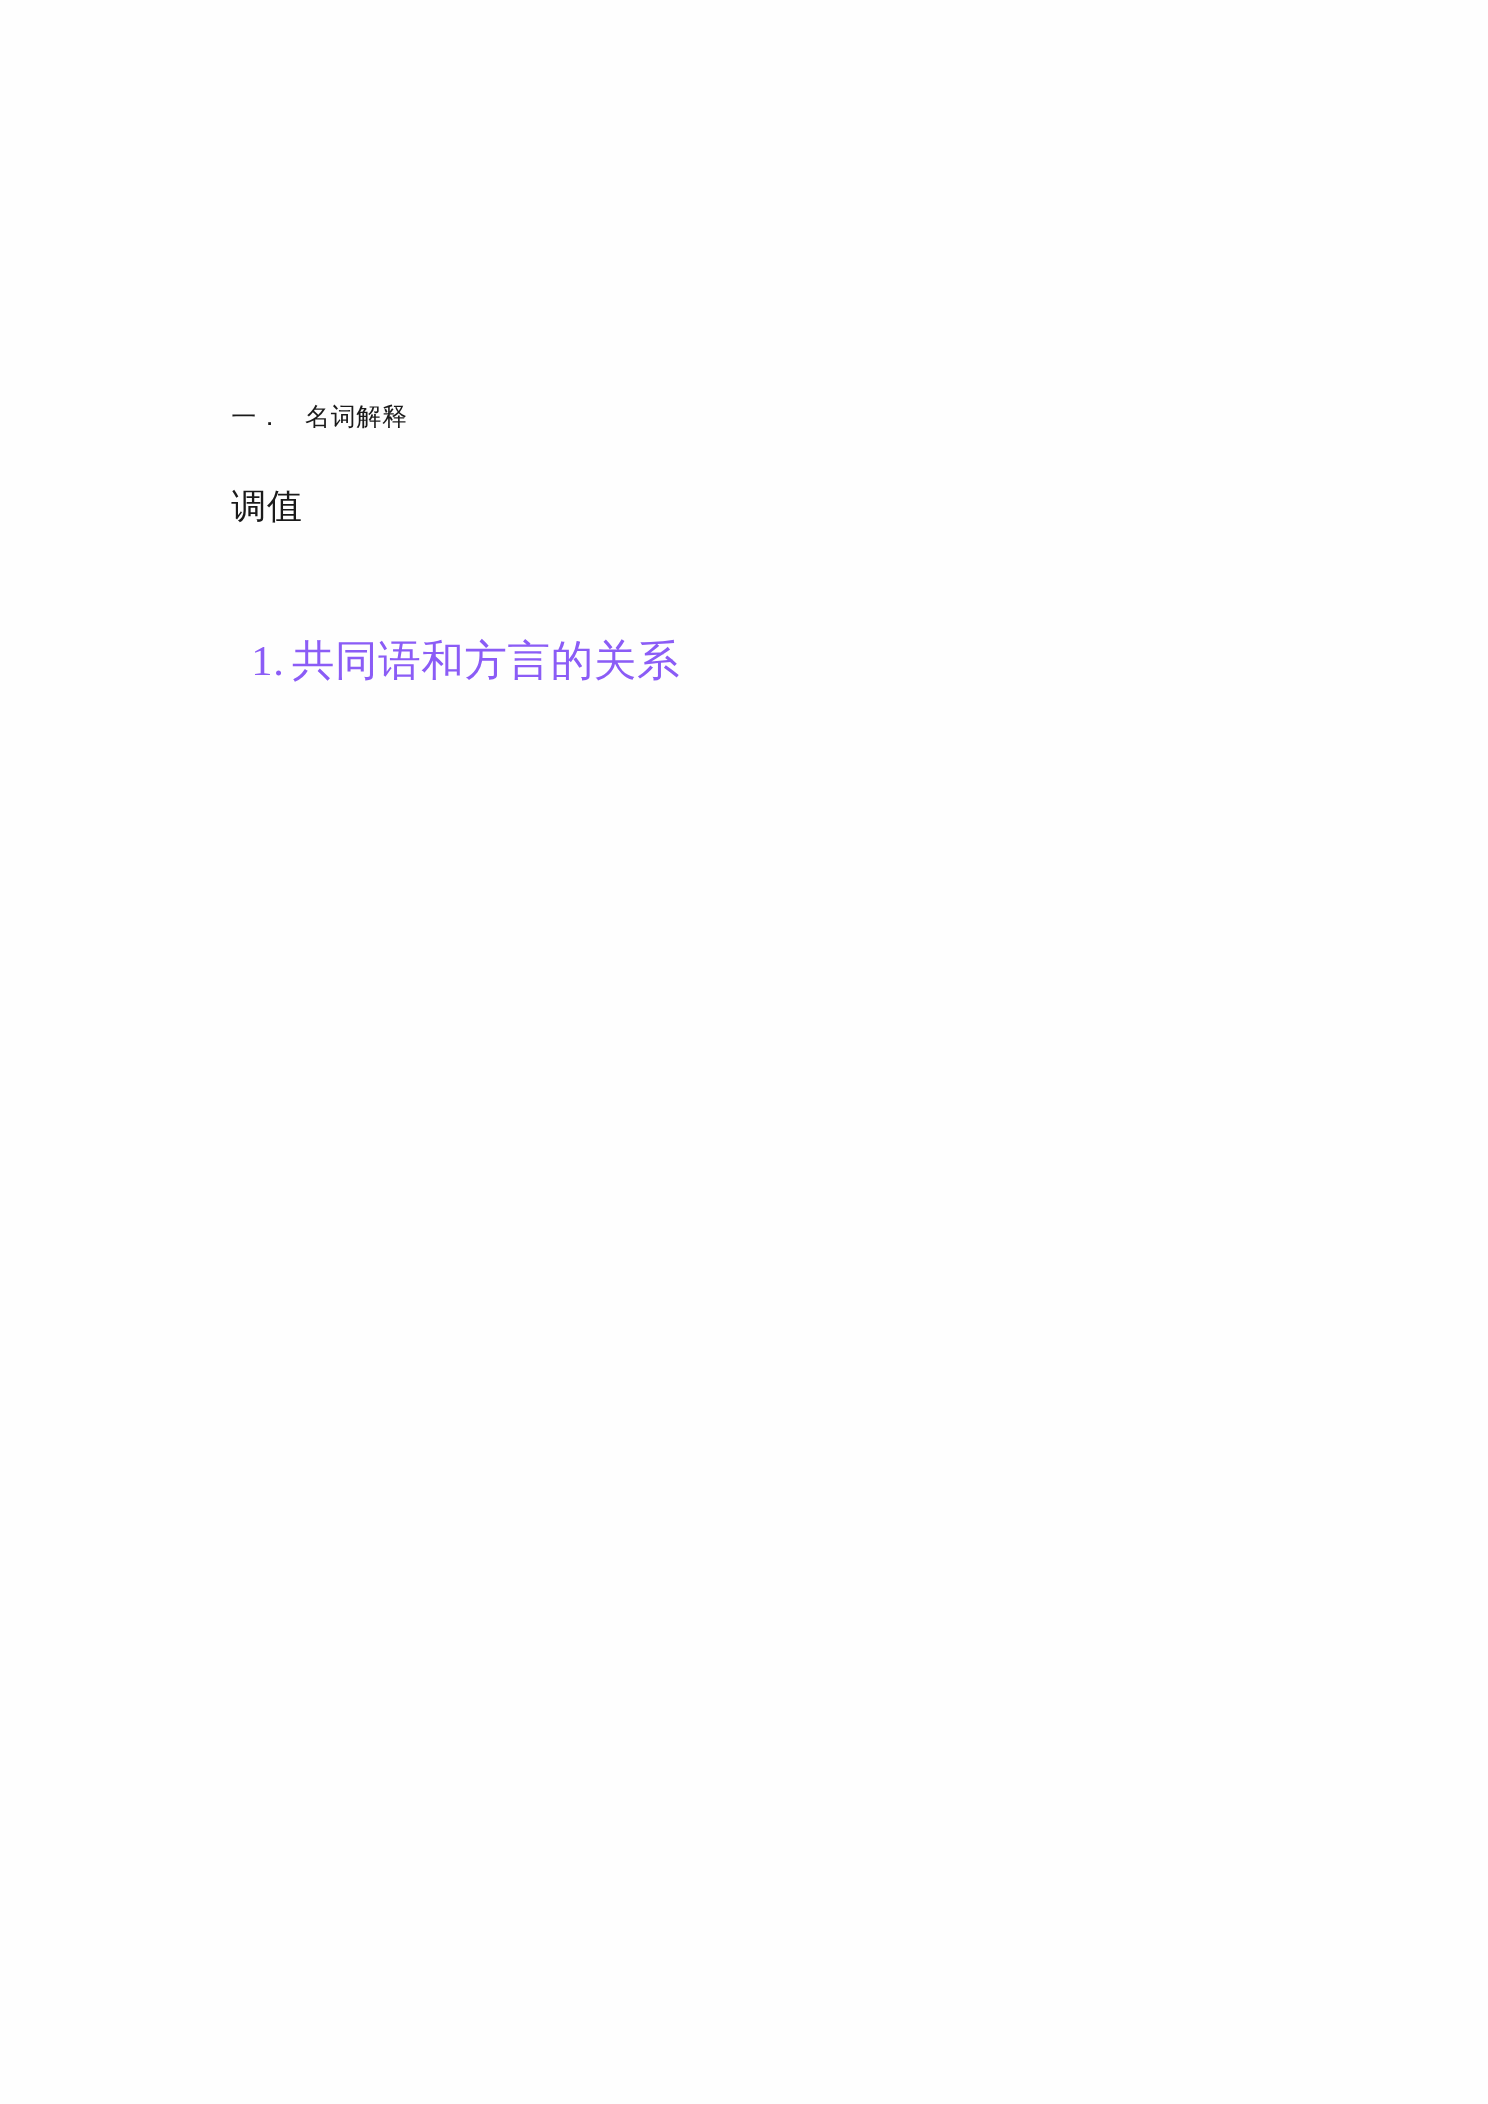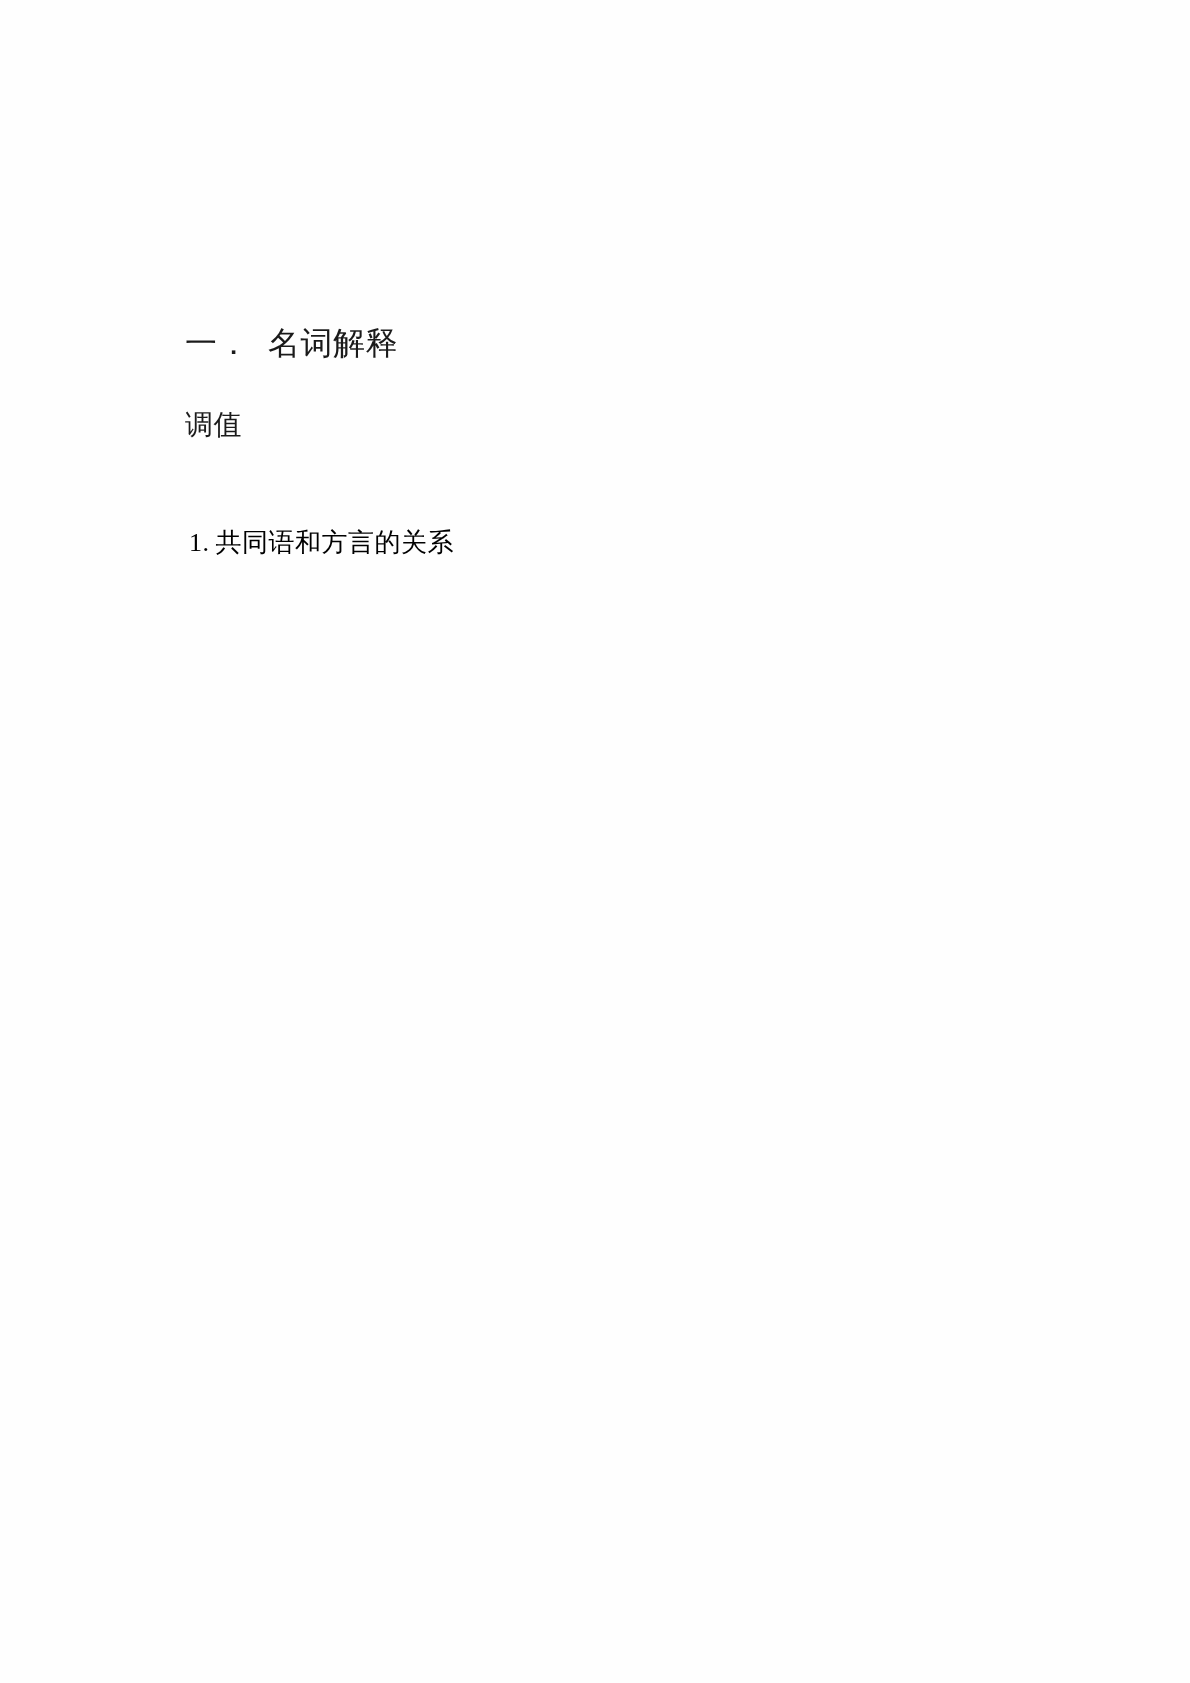--- a/index.html
+++ b/index.html
@@ -29,44 +29,44 @@
   .doc-title {
     font-family: "DejaVu Sans", sans-serif;
     font-size: 47px;
     font-weight: 700;
     letter-spacing: 1px;
     line-height: 1.25;
     margin: 0 0 36px 0;
     color: #111111;
   }
   .section-heading {
-    font-size: 32px;
+    font-size: 20px;
     line-height: 1.6;
     margin: 0 0 34px 0;
     color: #1a1a1a;
     letter-spacing: 0.5px;
   }
   .section-heading .marker {
     margin-right: 18px;
   }
   .term {
     font-size: 28px;
     line-height: 1.6;
     margin: 0 0 34px 0;
     color: #1a1a1a;
     letter-spacing: 0.5px;
   }
   .gap {
     height: 40px;
   }
   .qitem {
-    font-size: 26px;
+    font-size: 34px;
     line-height: 1.6;
-    margin: 0 0 26px 4px;
-    color: #000000;
+    margin: 0 0 26px 16px;
+    color: #8b5cf6;
     letter-spacing: 0.5px;
   }
   .qitem .num {
     margin-right: 6px;
   }
 </style>
 </head>
 <body>
 
 <div class="page">

